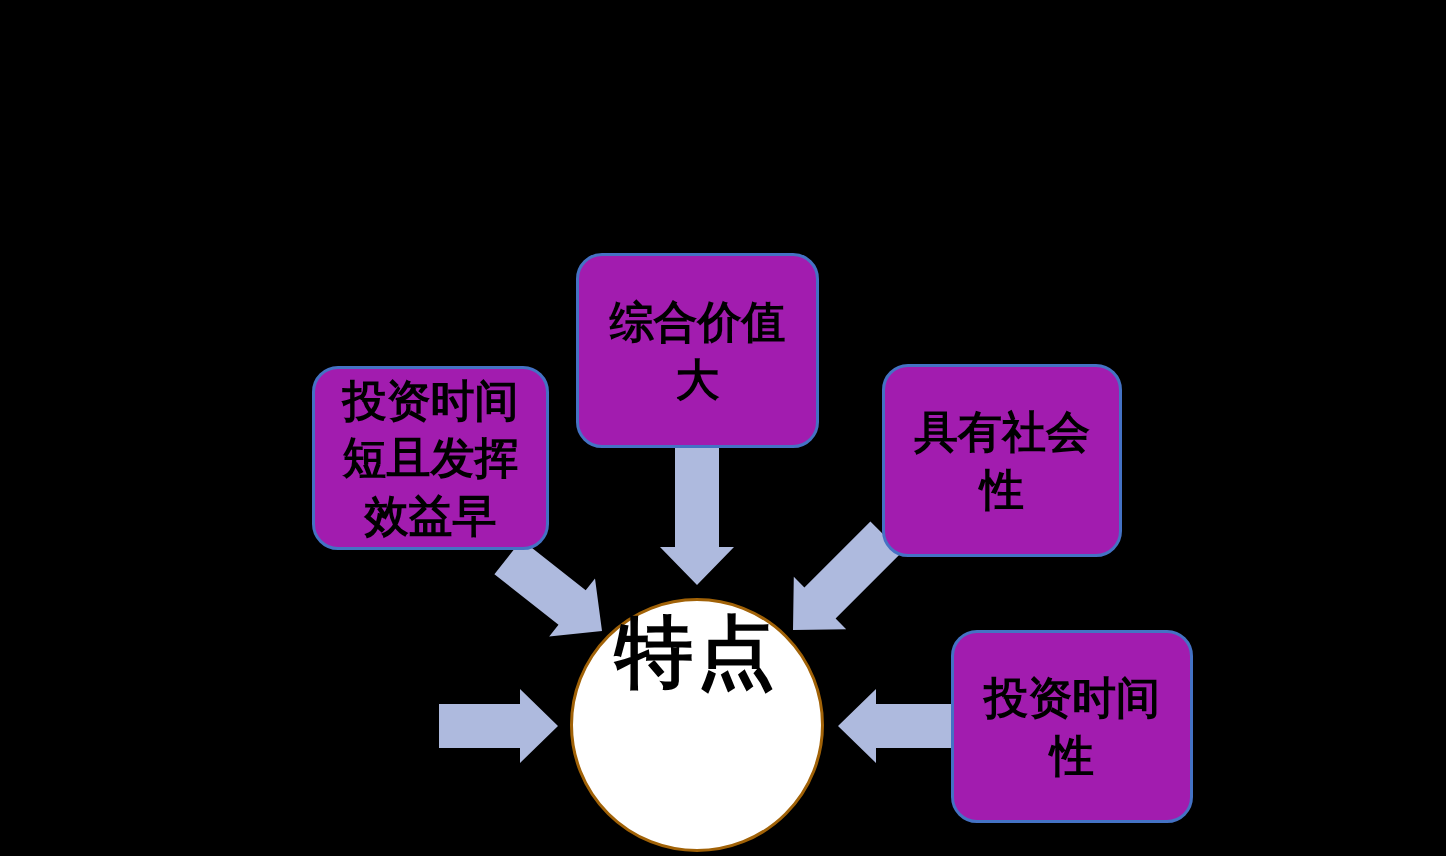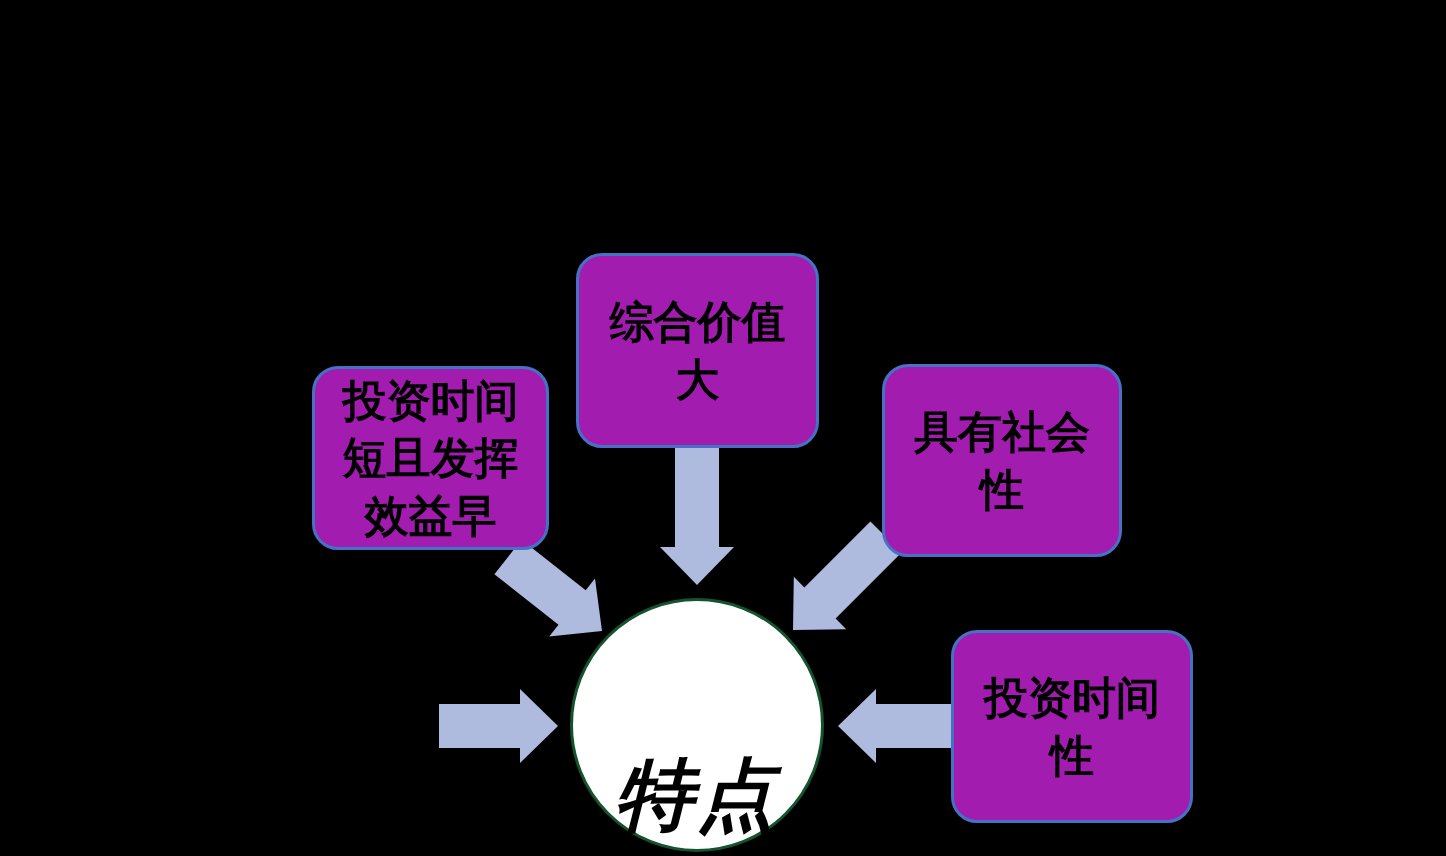--- a/index.html
+++ b/index.html
@@ -46,30 +46,29 @@
   .box-left        { left: 200px; top: 629px; width: 239px; height: 194px; }
   .box-right       { left: 951px; top: 630px; width: 242px; height: 193px; }
   .center-circle {
     position: absolute;
     left: 570px;
     top: 598px;
     width: 254px;
     height: 254px;
     box-sizing: border-box;
     background: #ffffff;
-    border: 3px solid #14532d;
+    border: 3px solid #a16207;
     border-radius: 50%;
     display: flex;
-    align-items: flex-end;
+    align-items: flex-start;
     justify-content: center;
     color: #000000;
     font-size: 78px;
     font-weight: 700;
     letter-spacing: 4px;
-    font-style: italic;
   }
 </style>
 </head>
 <body>
 
 <div class="canvas">
 
   <svg class="arrow-layer" viewBox="0 0 1446 856" xmlns="http://www.w3.org/2000/svg">
     <polygon points="675,448 675,547 660,547 697,585 734,547 719,547 719,448" fill="#AEBADE"></polygon>
     <polygon points="494.4,574.3 558.5,624.8 549.2,636.6 602,631 595,578.4 585.7,590.2 521.6,539.7" fill="#AEBADE"></polygon>

